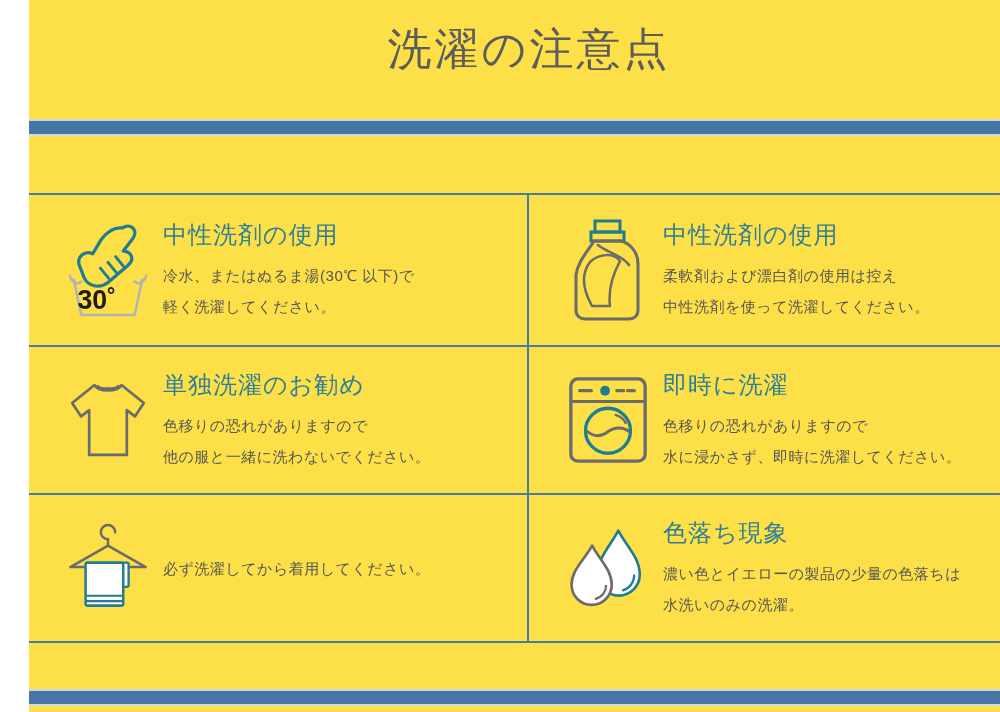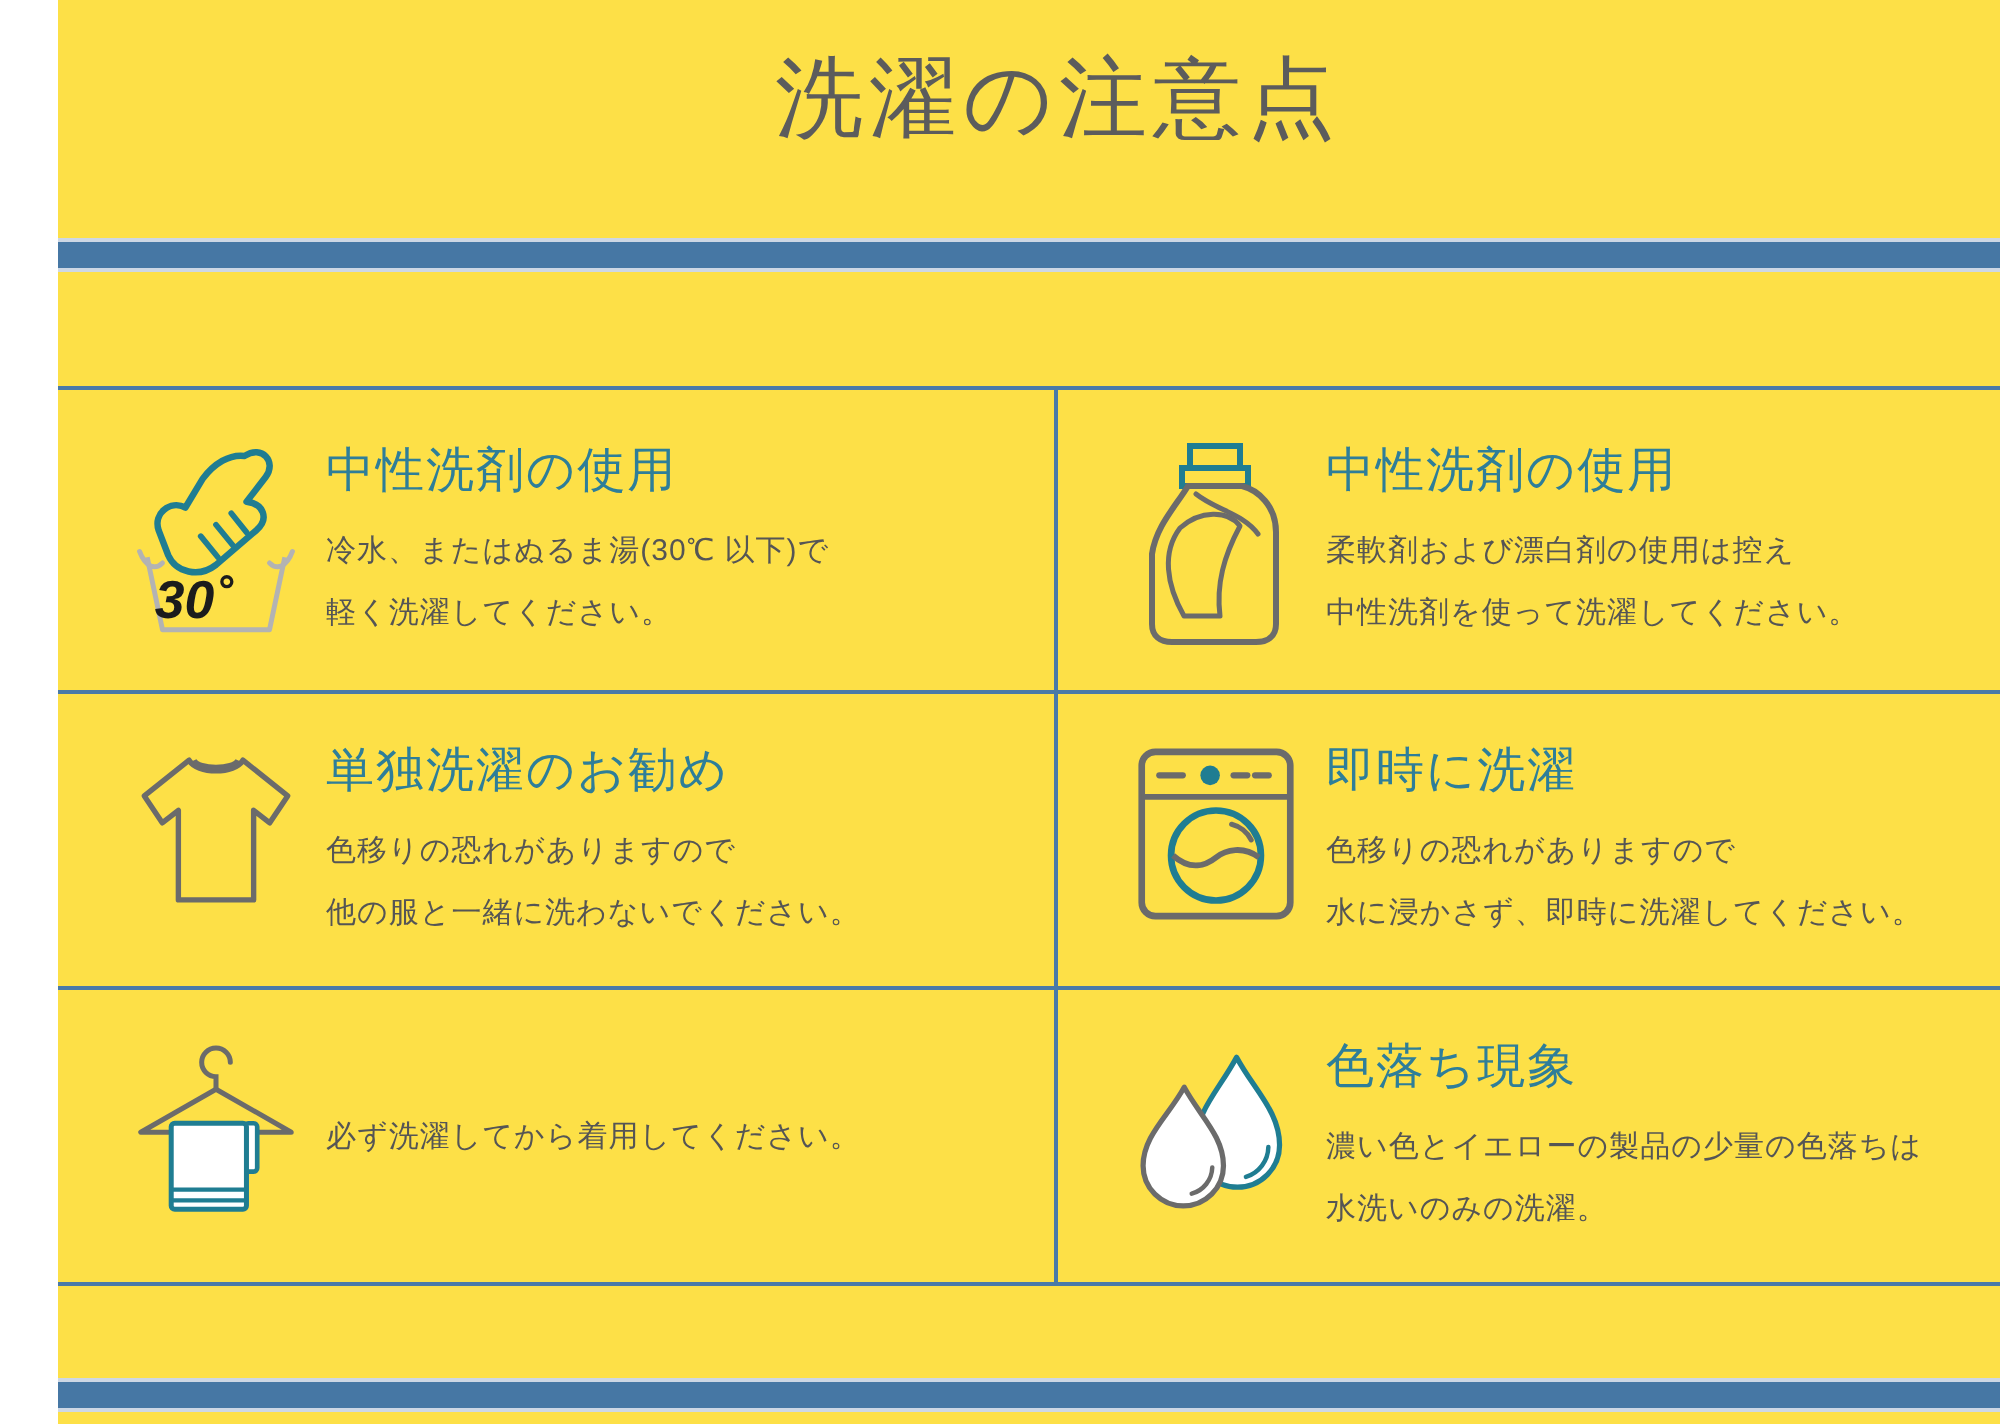--- a/index.html
+++ b/index.html
@@ -32,21 +32,21 @@
   .cell {
     display:flex; align-items:center;
     padding-left:36px;
     border-bottom:2px solid #4a7aa7;
   }
   .cell.col-left { border-right:2px solid #4a7aa7; }
   .cell.row-last { border-bottom:none; }
 
   .icon-box {
     flex:none; width:86px; height:100px;
-    display:flex; align-items:flex-start; justify-content:center;font-style:italic;
+    display:flex; align-items:center; justify-content:center;
   }
   .text-block { margin-left:12px; }
   .heading {
     font-size:24px; font-weight:500; color:#2e7e99;
     margin-bottom:9px; letter-spacing:1px;
   }
   .body-line {
     font-size:15px; color:#555555; line-height:31px; letter-spacing:0.5px;
   }
   svg { display:block; }

